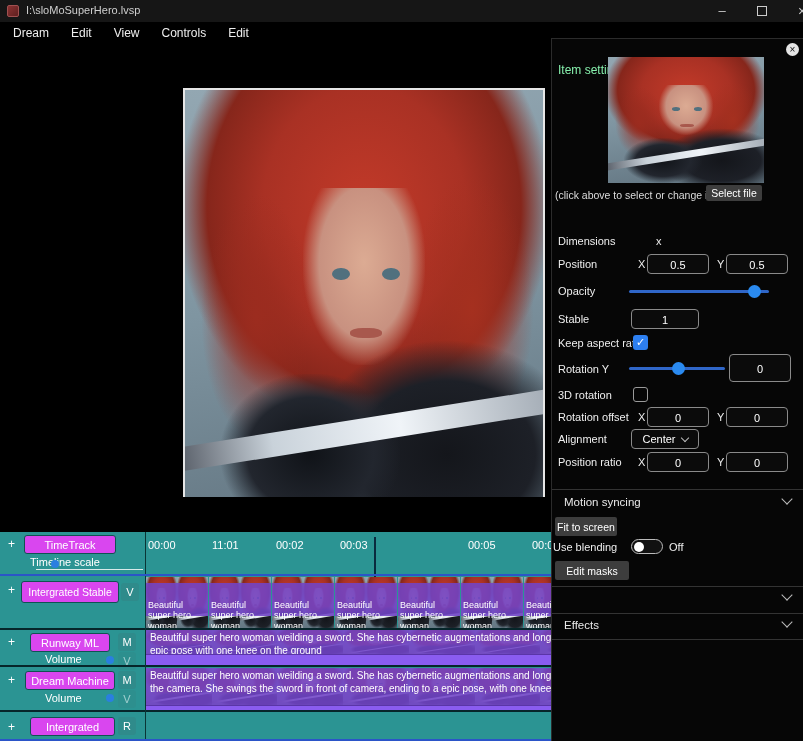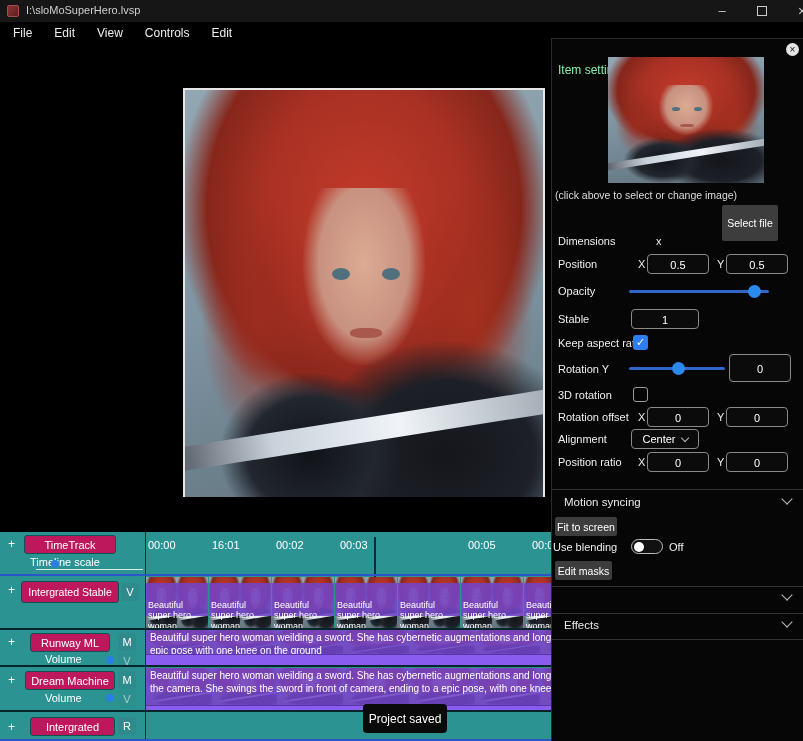--- a/index.html
+++ b/index.html
@@ -60,21 +60,21 @@
 
   
   .toolbar{position:absolute;left:0;top:497px;width:803px;height:35px;background:#000;z-index:10;}
 
   
   .timeline{position:absolute;left:0;top:532px;width:803px;height:209px;background:#2b9493;}
   .tl-sep{position:absolute;left:0;width:803px;background:#06262a;z-index:5;}
   .tl-blue{position:absolute;left:0;width:803px;height:2px;background:#2b55c8;z-index:6;}
   .hdrcol-line{position:absolute;left:145px;top:0;width:1px;height:209px;background:#0a3535;z-index:5;}
   .plus{position:absolute;color:#fff;font-size:12px;z-index:4;}
-  .trackbtn{position:absolute;background:#be185d;border:1px solid #105252;border-radius:3px;color:#fff;font-size:11px;display:flex;align-items:center;justify-content:center;box-sizing:border-box;z-index:4;white-space:nowrap;overflow:hidden;}
+  .trackbtn{position:absolute;background:#d946ef;border:1px solid #105252;border-radius:3px;color:#fff;font-size:11px;display:flex;align-items:center;justify-content:center;box-sizing:border-box;z-index:4;white-space:nowrap;overflow:hidden;}
   .minibtn{position:absolute;width:18px;height:18px;background:#2f8b8b;border-radius:3px;color:#fff;font-size:11px;display:flex;align-items:center;justify-content:center;z-index:4;}
   .minibtn.dim{opacity:0.55;}
   .sublabel{position:absolute;color:#fff;font-size:11px;z-index:4;}
   .bluedot{position:absolute;width:8px;height:8px;border-radius:50%;background:#2a7fe0;z-index:4;}
   .scale-line{position:absolute;height:1px;background:#d8eaea;z-index:3;}
   .ruler-num{position:absolute;color:#fff;font-size:11px;z-index:2;}
   .playhead{position:absolute;width:2px;background:#0a2a3f;z-index:3;}
   .clip{position:absolute;background:#7a4ed2;overflow:hidden;z-index:2;}
   .thumbstrip{position:absolute;left:0;top:0;right:0;bottom:0;display:flex;}
   .thumbstrip .portrait{flex:1;height:100%;}
@@ -92,21 +92,21 @@
 
   <div class="titlebar">
     <span class="app-icon"></span>
     <span class="title-text">I:\sloMoSuperHero.lvsp</span>
     <span class="winbtn" style="left:705px;">–</span>
     <span class="winbtn" style="left:745px;"><span class="maxsq"></span></span>
     <span class="winbtn" style="left:785px;font-size:14px;">×</span>
   </div>
 
   <div class="menubar">
-    <span class="menu-item">File</span>
+    <span class="menu-item">Dream</span>
     <span class="menu-item">Edit</span>
     <span class="menu-item">View</span>
     <span class="menu-item">Controls</span>
     <span class="menu-item">Edit</span>
   </div>
 
   <div class="stage">
     <div class="preview">
       <div class="thumbstrip">
   <div class="portrait">
@@ -151,21 +151,21 @@
     <div class="tl-blue" style="top:207px;"></div>
     <div class="hdrcol-line"></div>
 
     <span class="plus" style="left:8px;top:5px;">+</span>
     <div class="trackbtn" style="left:24px;top:3px;width:92px;height:19px;">TimeTrack</div>
     <span class="sublabel" style="left:30px;top:24px;">Timeline scale</span>
     <div class="scale-line" style="left:36px;top:37px;width:107px;"></div>
     <span class="bluedot" style="left:51px;top:28px;"></span>
 
     <span class="ruler-num" style="left:148px;top:7px;">00:00</span>
-    <span class="ruler-num" style="left:212px;top:7px;">16:01</span>
+    <span class="ruler-num" style="left:212px;top:7px;">11:01</span>
     <span class="ruler-num" style="left:276px;top:7px;">00:02</span>
     <span class="ruler-num" style="left:340px;top:7px;">00:03</span>
     <span class="ruler-num" style="left:404px;top:7px;margin-top:44px;">00:04</span>
     <span class="ruler-num" style="left:468px;top:7px;">00:05</span>
     <span class="ruler-num" style="left:532px;top:7px;">00:06</span>
     <div class="playhead" style="left:374px;top:5px;height:40px;"></div>
 
     <span class="plus" style="left:8px;top:51px;">+</span>
     <div class="trackbtn" style="left:21px;top:49px;width:98px;height:22px;font-size:10.5px;">Intergrated Stable</div>
     <div class="minibtn" style="left:121px;top:51px;">V</div>
@@ -683,21 +683,20 @@
           <span class="caption cap-m">Beautiful super hero woman weilding a sword. She has cybernetic augmentations and long red hair. Her eyes are blue and looking intensively at the camera. She swings the sword in front of camera, ending to a epic pose, with one knee on the ground</span>
         </div>
     </div>
     <div class="vol-lane" style="left:146px;top:173px;width:657px;height:6px;"></div>
 
     <span class="plus" style="left:8px;top:188px;">+</span>
     <div class="trackbtn" style="left:30px;top:185px;width:85px;height:19px;">Intergrated</div>
     <div class="minibtn" style="left:118px;top:185px;">R</div>
   </div>
 
-  <div class="toast">Project saved</div>
 
   <div class="panel">
     <span class="p-title">Item settings</span>
     <span class="p-close">×</span>
 
     <div class="p-thumb">
       <div class="thumbstrip">
   <div class="portrait">
             <i class="po-hair"></i>
             <i class="po-hairL"></i>
@@ -706,21 +705,21 @@
             <i class="po-eyeL"></i>
             <i class="po-eyeR"></i>
             <i class="po-lips"></i>
             <i class="po-armR"></i>
             <i class="po-glove"></i>
             <i class="po-sword"></i>
           </div>
 </div>
     </div>
     <span class="p-hint">(click above to select or change image)</span>
-    <div class="dbtn" style="left:170px;top:146px;width:56px;height:36px;margin-top:20px;">Select file</div>
+    <div class="dbtn" style="left:154px;top:146px;width:56px;height:16px;">Select file</div>
 
     <span class="plabel" style="top:196px;">Dimensions</span>
     <span class="xy" style="left:104px;top:196px;">x</span>
 
     <span class="plabel" style="top:219px;">Position</span>
     <span class="xy" style="left:86px;top:219px;">X</span>
     <div class="pinput" style="left:95px;top:215px;width:62px;">0.5</div>
     <span class="xy" style="left:165px;top:219px;">Y</span>
     <div class="pinput" style="left:174px;top:215px;width:62px;">0.5</div>
 
@@ -766,21 +765,21 @@
     <span class="chev" style="position:absolute;right:12px;top:459px;"></span>
 
     <div class="dbtn" style="left:3px;top:478px;width:62px;height:19px;">Fit to screen</div>
 
     <span class="plabel" style="left:1px;top:502px;">Use blending</span>
     <div class="toggle" style="left:79px;top:500px;">
         <span class="knob"></span>
       </div>
     <span class="plabel" style="left:117px;top:502px;">Off</span>
 
-    <div class="dbtn" style="left:3px;top:522px;width:57px;height:19px;">Edit masks</div>
+    <div class="dbtn" style="left:3px;top:522px;width:74px;height:19px;">Edit masks</div>
 
     <div class="pdivider" style="top:547px;"></div>
     <span class="chev" style="position:absolute;right:12px;top:555px;"></span>
 
     <div class="pdivider" style="top:574px;"></div>
     <span class="sectionlabel" style="left:12px;top:580px;">Effects</span>
     <span class="chev" style="position:absolute;right:12px;top:582px;"></span>
 
     <div class="pdivider" style="top:600px;"></div>
   </div>

